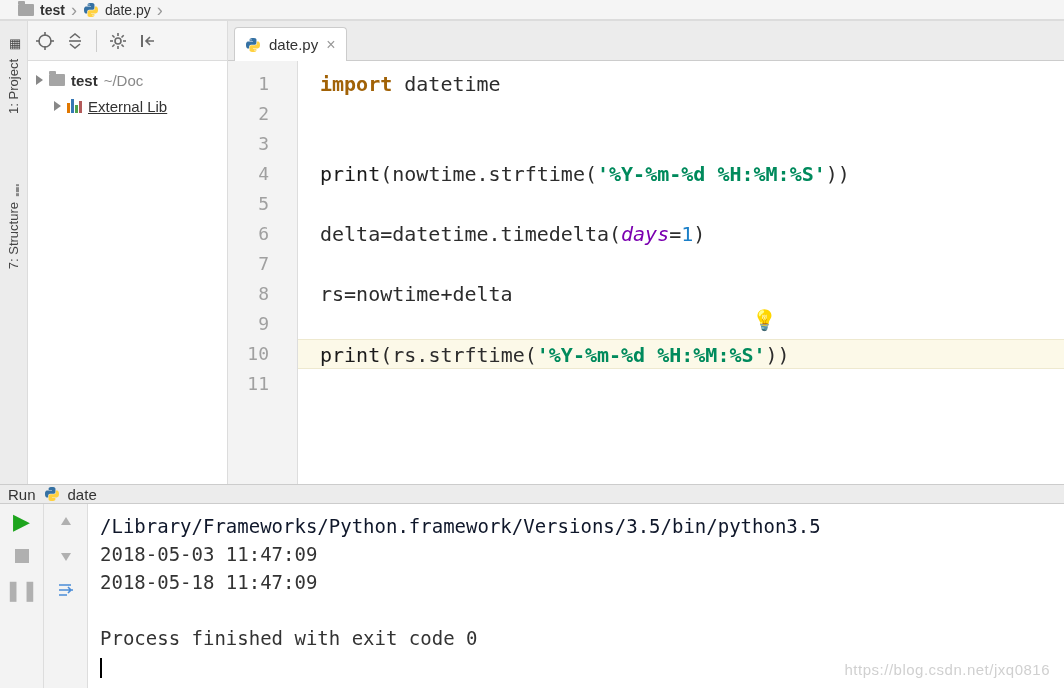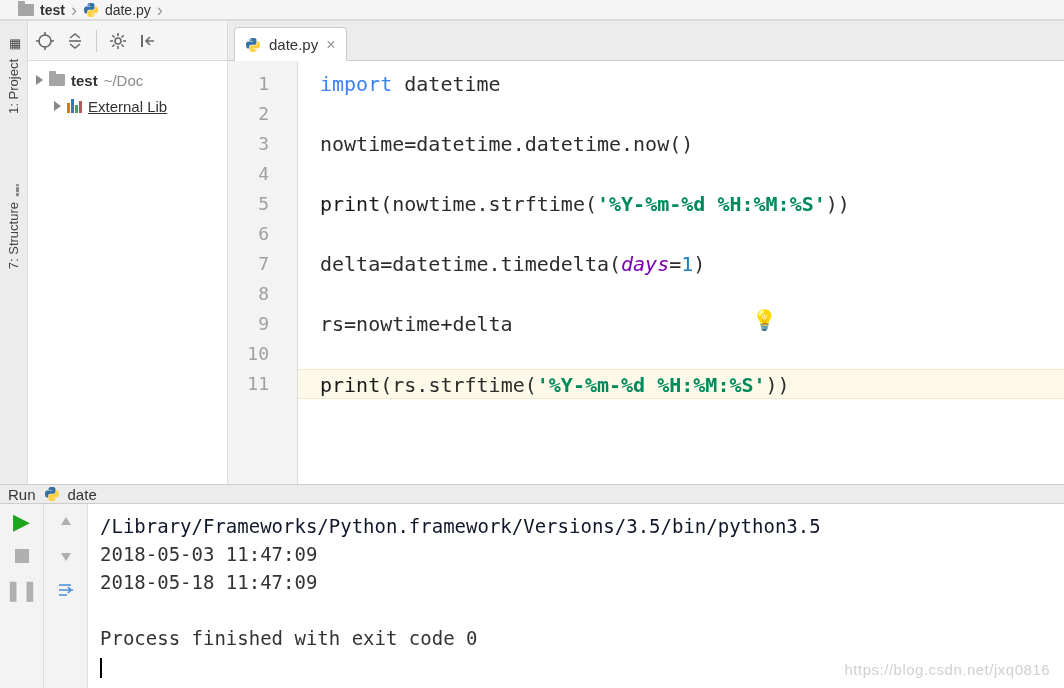--- a/index.html
+++ b/index.html
@@ -47,21 +47,21 @@
   .editor { flex:1; display:flex; flex-direction:column; background:#ececec; overflow:hidden; }
   .tabs { height:40px; display:flex; align-items:flex-end; background:#ececec; border-bottom:1px solid #ccc; padding-left:6px; }
   .tab { height:34px; background:#fff; border:1px solid #ccc; border-bottom:none; border-radius:4px 4px 0 0; display:flex; align-items:center; padding:0 10px; gap:8px; font-size:15px; position:relative; top:1px; }
   .tab .close { color:#999; font-size:16px; cursor:pointer; }
   .code-wrap { flex:1; display:flex; background:#fff; overflow:hidden; }
   .gutter { width:70px; background:#f3f3f3; border-right:1px solid #ddd; padding-top:8px; font-family:"Menlo","Consolas",monospace; font-size:18px; color:#a0a0a0; }
   .gutter div { height:30px; text-align:right; padding-right: 28px; line-height:30px; }
   .code { flex:1; padding:8px 0 0 22px; font-family:"Menlo","Consolas",monospace; font-size:20px; color:#2c2c2c; position:relative; }
   .code-line { height:30px; line-height:30px; white-space:pre; }
   .code-line.hl { background:#fcf9e8; margin-left:-22px; padding-left:22px; border-top:1px solid #eee9cf; border-bottom:1px solid #eee9cf; }
-  .kw { color:#3b82f6; font-weight:normal; }
+  .kw { color:#a16207; font-weight:bold; }
   .fn { color:#1a1a1a; }
   .str { color:#008a5c; font-weight:bold; }
   .arg { color:#7b00b0; font-style:italic; }
   .num { color:#1b7fc8; }
   .bulb { position:absolute; left:454px; top:247px; font-size:20px; }
 
   
   .run-panel { height: 204px; border-top:1px solid #ccc; display:flex; flex-direction:column; }
   .run-header { height:30px; background:#ececec; border-bottom:1px solid #ccc; display:flex; align-items:center; padding-left:8px; gap:8px; font-size:15px; }
   .run-body { flex:1; display:flex; background:#fff; }
@@ -195,21 +195,20 @@
         <div>7</div>
           <div>8</div>
           <div>9</div>
         <div>10</div>
           <div>11</div>
       </div>
       <div class="code">
         <div class="bulb">💡</div>
         <div class="code-line"><span class="kw">import</span><span> datetime</span></div>
         <div class="code-line"></div>
-        <div class="code-line"><span>nowtime=datetime.datetime.now()</span></div>
         <div class="code-line"></div>
         <div class="code-line"><span class="fn">print</span><span>(nowtime.strftime(</span><span class="str">'%Y-%m-%d %H:%M:%S'</span><span>))</span></div>
         <div class="code-line"></div>
         <div class="code-line"><span>delta=datetime.timedelta(</span><span class="arg">days</span><span>=</span><span class="num">1</span><span>)</span></div>
         <div class="code-line"></div>
         <div class="code-line"><span>rs=nowtime+delta</span></div>
         <div class="code-line"></div>
         <div class="code-line hl"><span class="fn">print</span><span>(rs.strftime(</span><span class="str">'%Y-%m-%d %H:%M:%S'</span><span>))</span></div>
       </div>
     </div>

